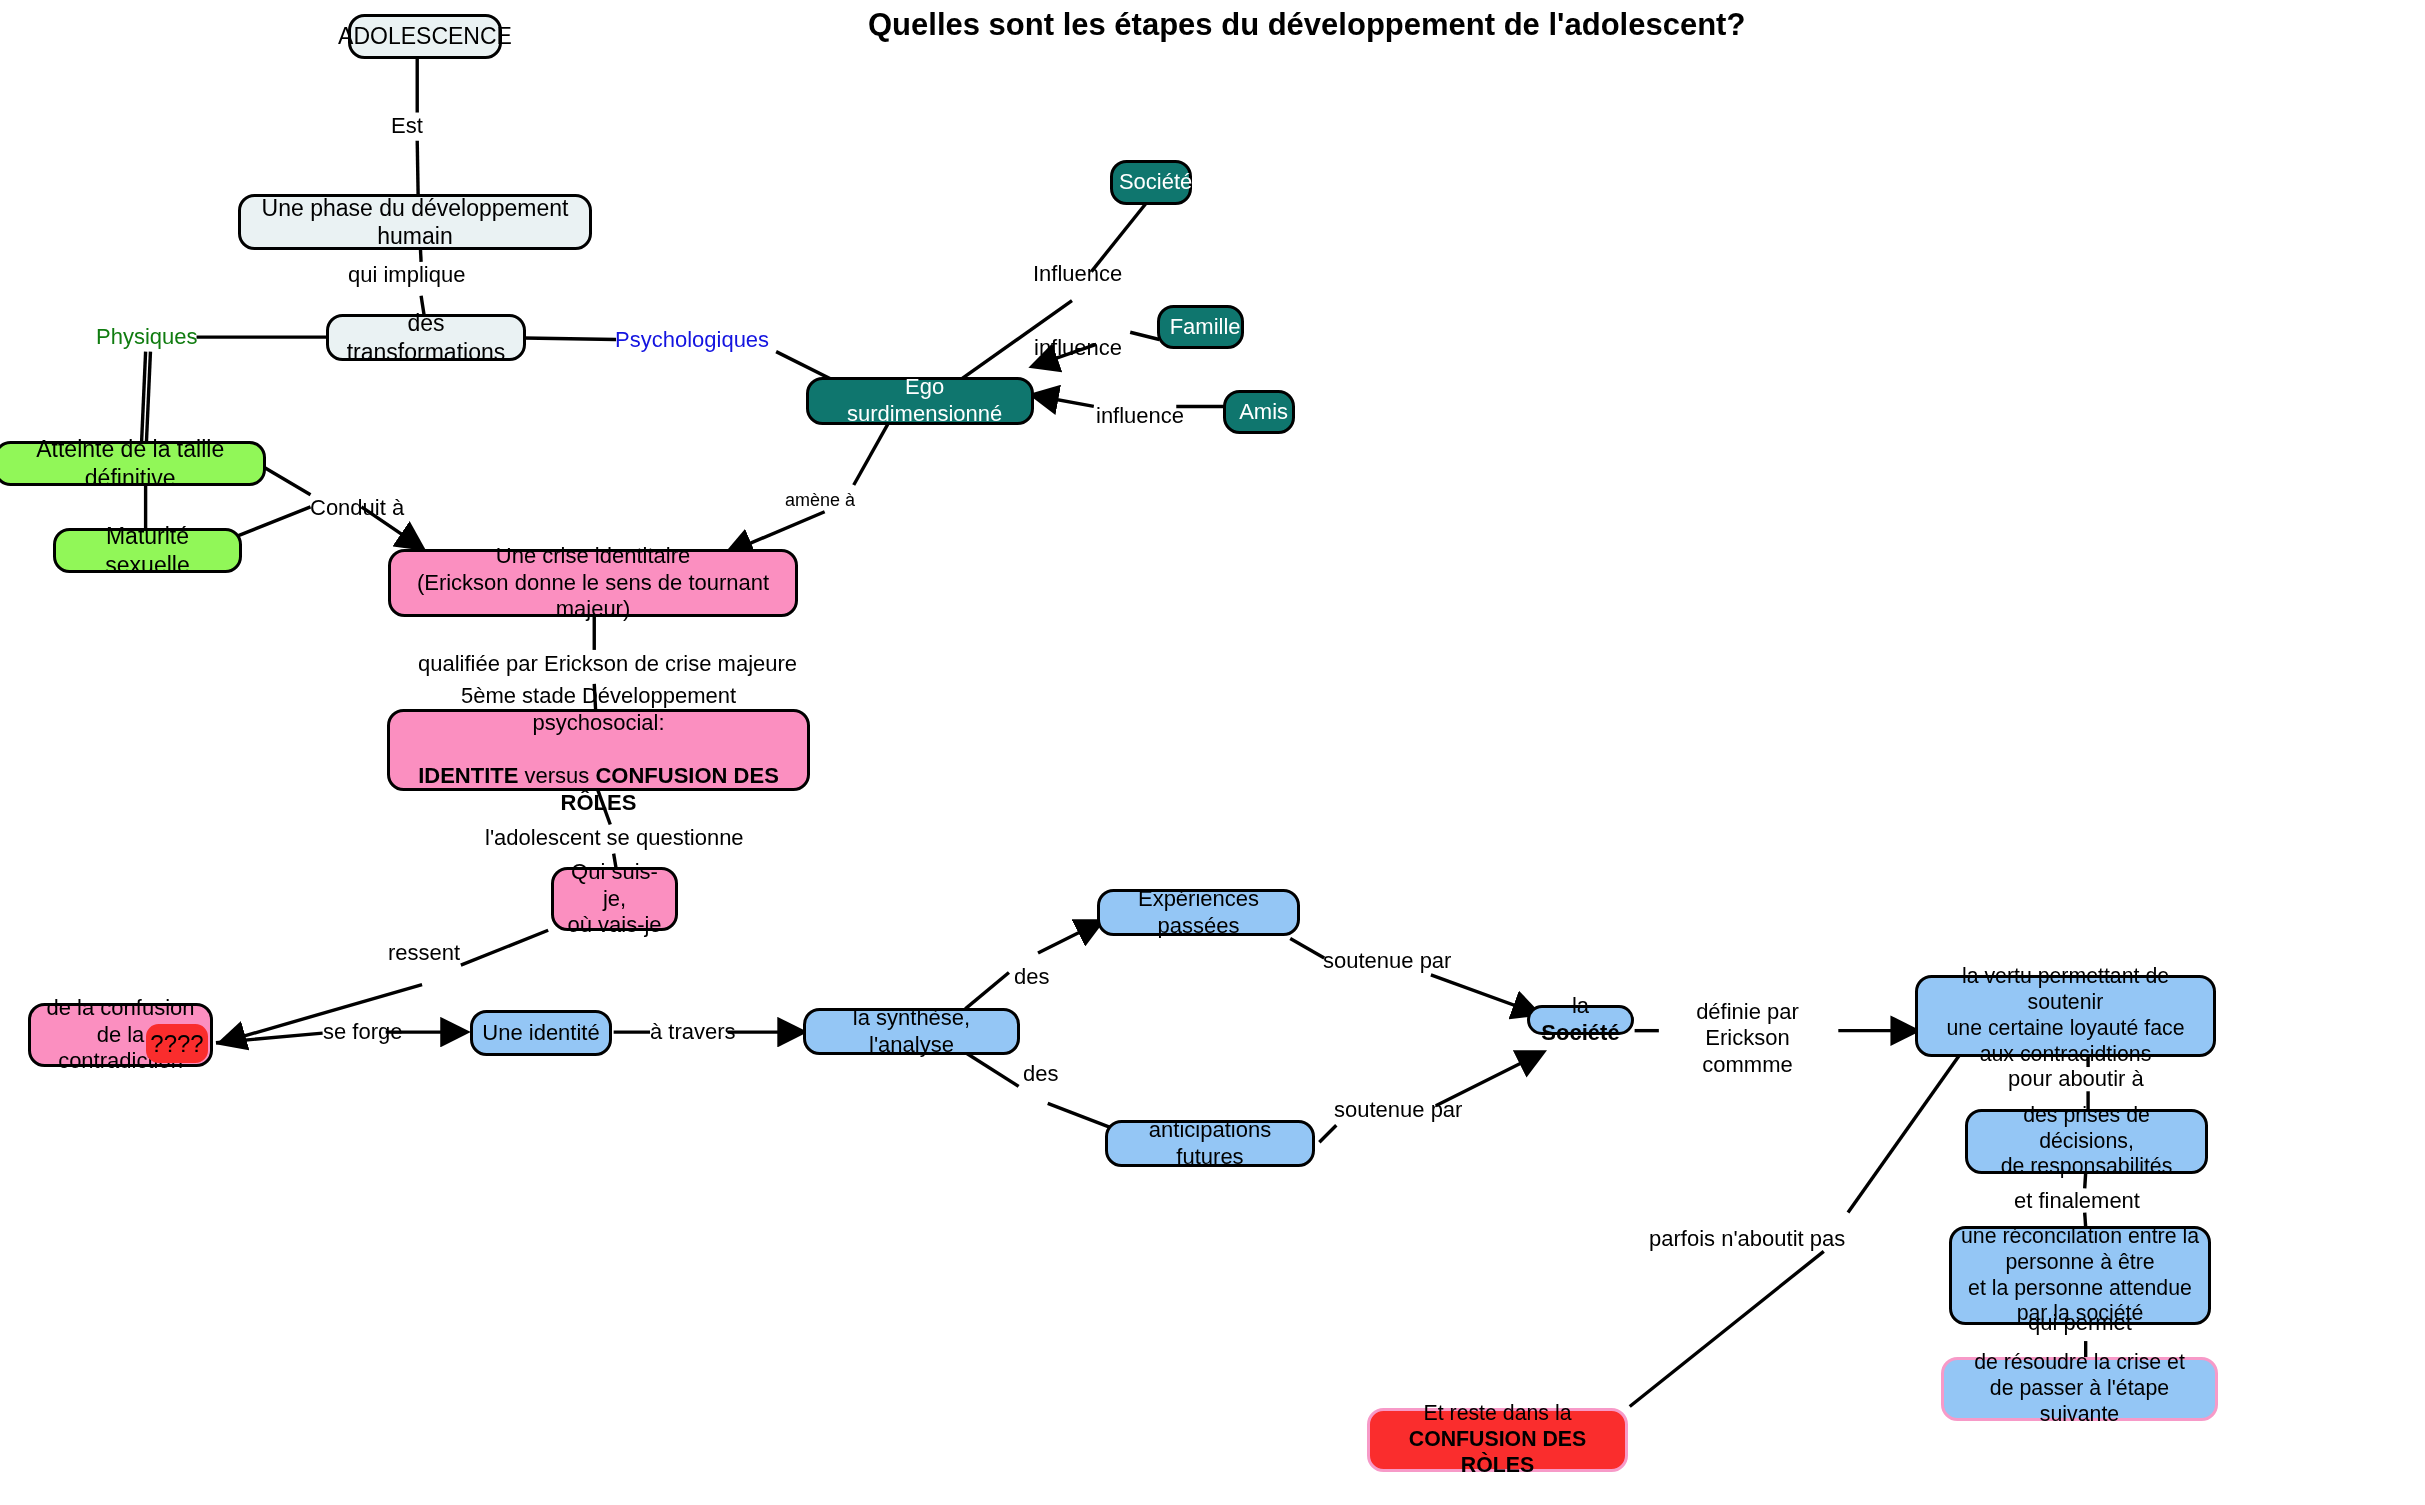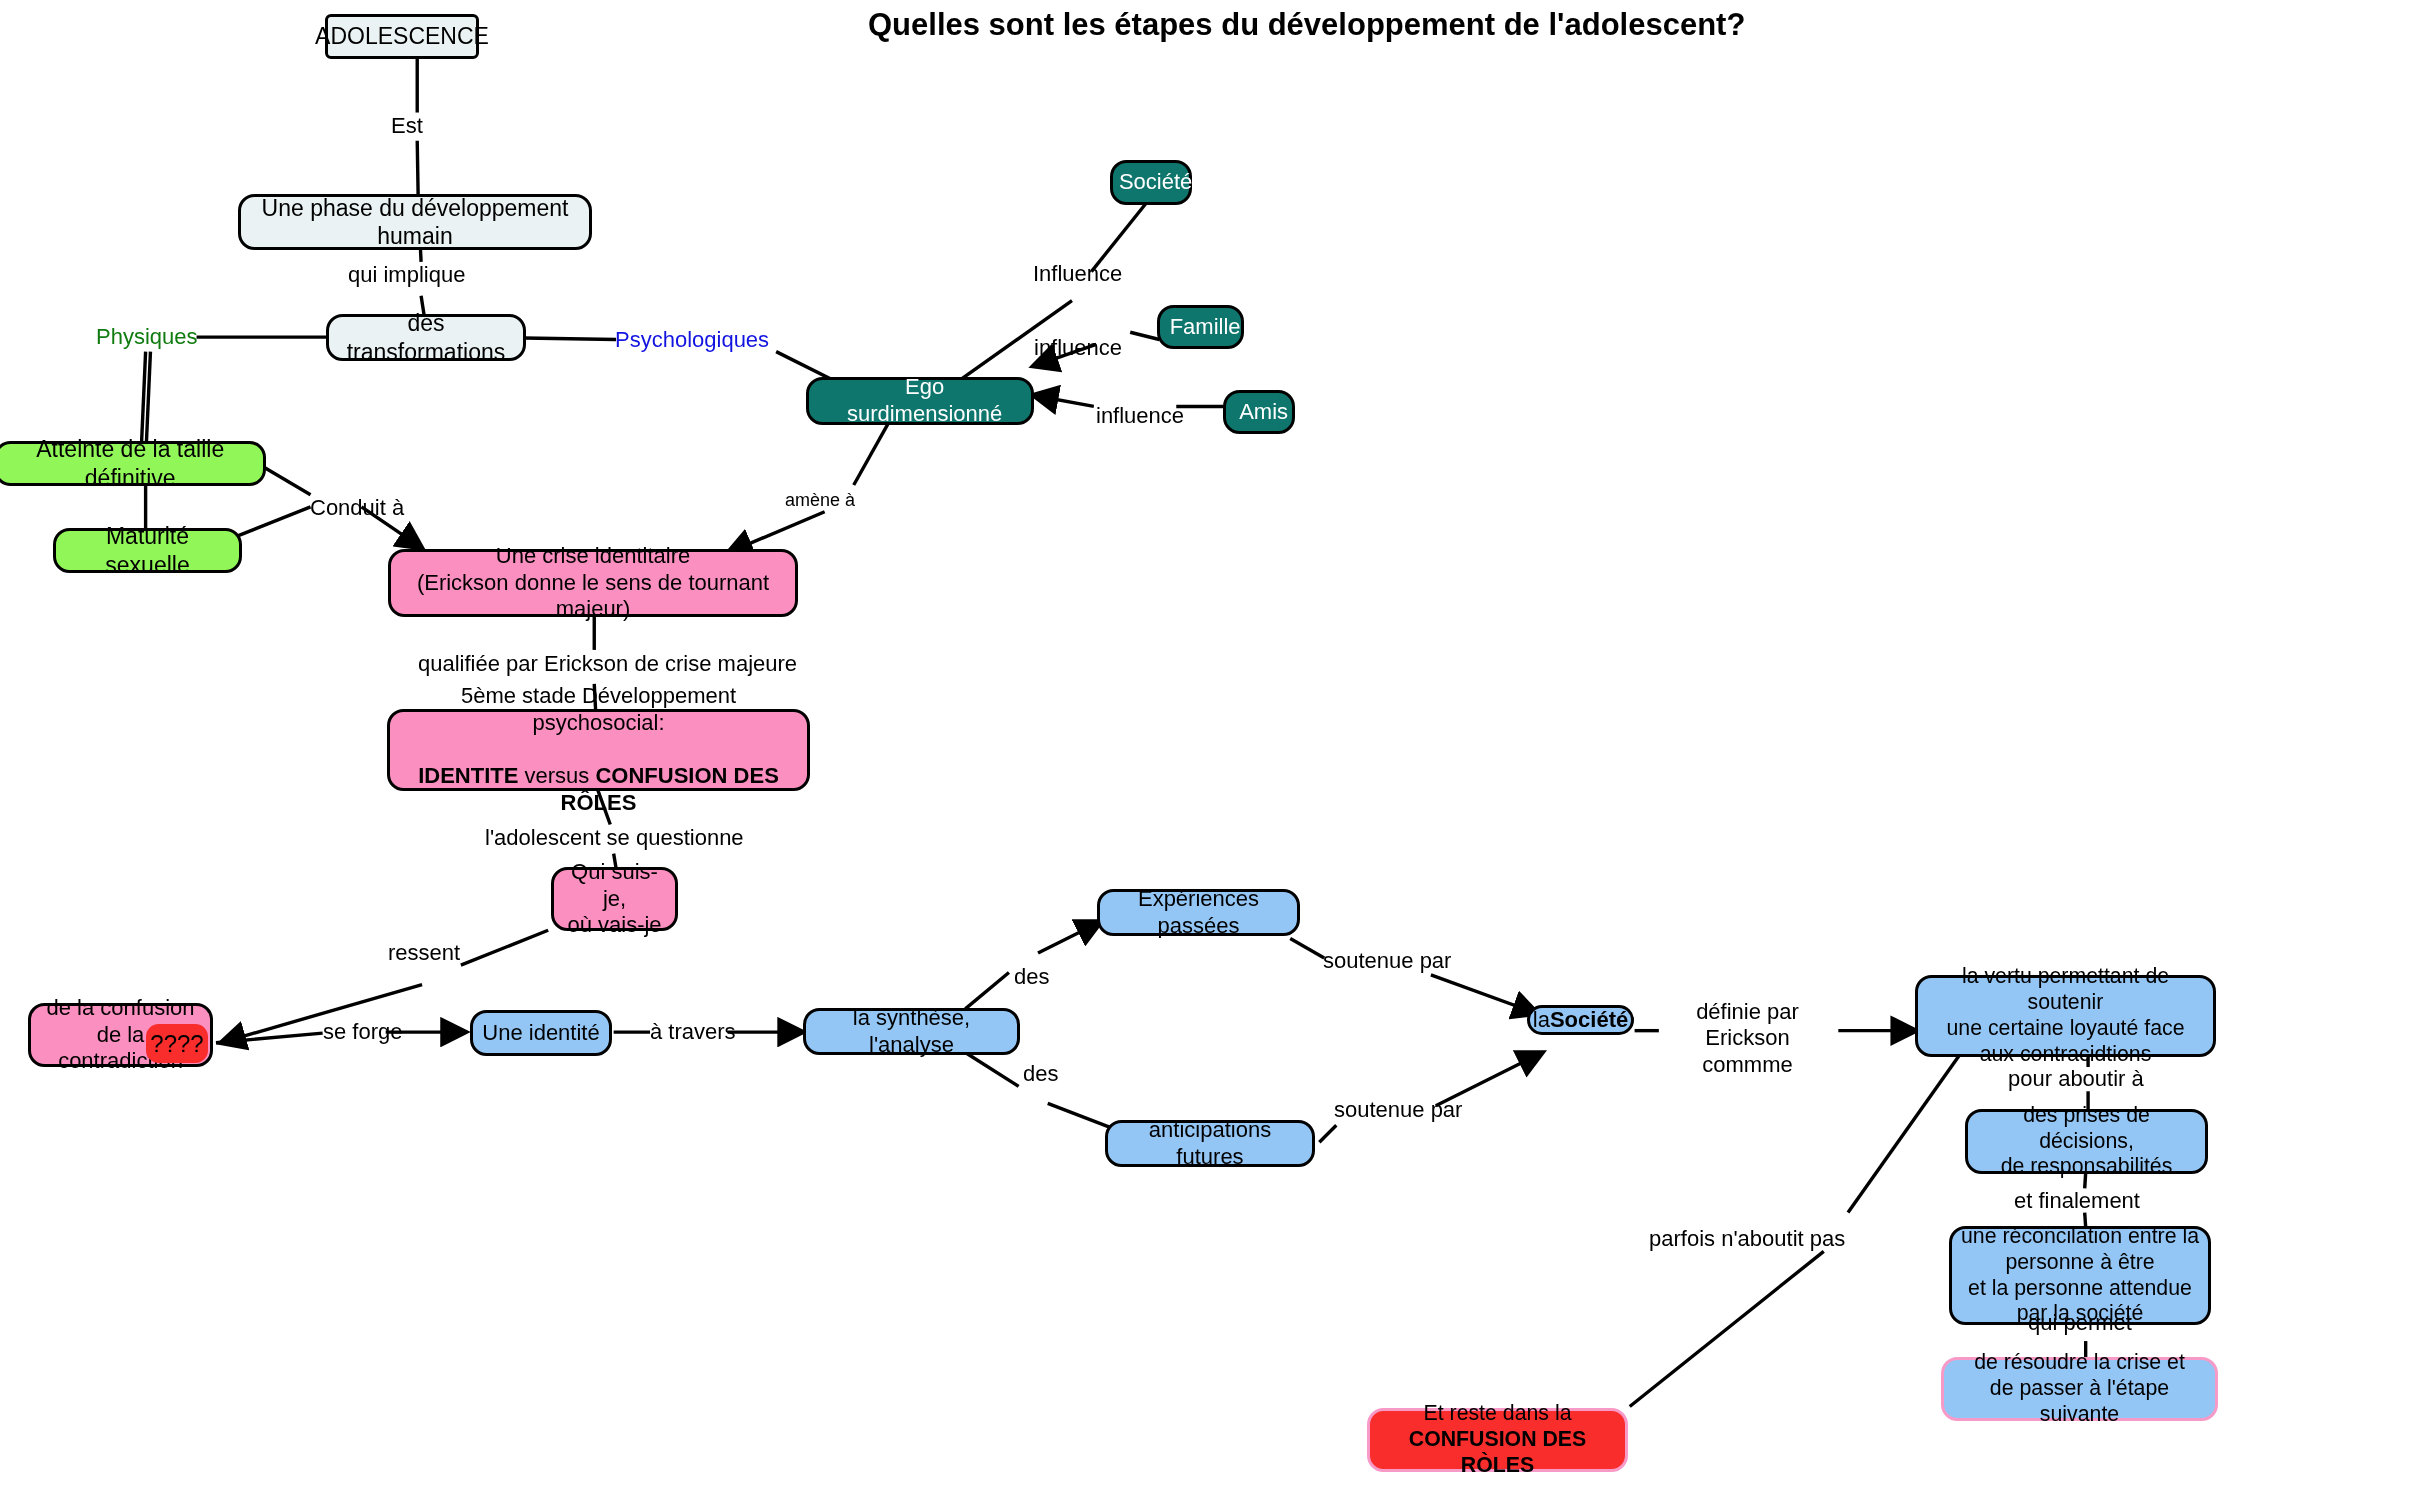--- a/index.html
+++ b/index.html
@@ -133,21 +133,21 @@
       <line x1="4300" y1="2660" x2="4300" y2="2700"></line>
       <line x1="4300" y1="2765" x2="4300" y2="2800"></line>
 
       <line x1="4040" y1="2175" x2="3810" y2="2500"></line>
       <line x1="3760" y1="2580" x2="3360" y2="2900"></line>
     </g>
   </svg>
 
   <div id="title" style="left:868px;top:7.3px;font-size:31px;">Quelles sont les étapes du développement de l'adolescent?</div>
 
-  <div class="node n-plain" style="left:325px;top:13.6px;width:154px;height:45px;font-size:23px;border-radius:6px;">ADOLESCENCE</div>
+  <div class="node n-plain" style="left:348px;top:13.6px;width:154px;height:45px;font-size:23px;">ADOLESCENCE</div>
 
   <div class="node n-plain" style="left:238px;top:194px;width:354px;height:56px;font-size:23px;">Une phase du développement humain</div>
 
   <div class="node n-plain" style="left:326px;top:314px;width:200px;height:47px;font-size:23px;">des transformations</div>
 
   <div class="node n-green" style="left:-5.8px;top:441px;width:272px;height:45px;font-size:23px;">Atteinte de la taille définitive</div>
 
   <div class="node n-green" style="left:53px;top:528px;width:189px;height:45px;font-size:23px;">Maturité sexuelle</div>
 
   <div class="node n-blue" style="left:1110px;top:160px;width:82px;height:45px;font-size:22px;">Société</div>
@@ -177,21 +177,21 @@
   <div class="node n-red-plain" style="left:146px;top:1024px;width:62px;height:39px;font-size:24px;z-index:5;">????</div>
 
   <div class="node n-lblue" style="left:470px;top:1010px;width:142px;height:46px;font-size:22px;">Une identité</div>
 
   <div class="node n-lblue" style="left:803px;top:1008px;width:217px;height:47px;font-size:22px;">la synthèse, l'analyse</div>
 
   <div class="node n-lblue" style="left:1097px;top:889px;width:203px;height:47px;font-size:22px;">Expériences passées</div>
 
   <div class="node n-lblue" style="left:1105px;top:1120px;width:210px;height:47px;font-size:22px;">anticipations futures</div>
 
-  <div class="node n-lblue" style="left:1527px;top:1005px;width:107px;height:30px;font-size:22px;">
+  <div class="node n-lblue" style="left:1527px;top:1005px;width:107px;height:30px;font-size:22px;flex-direction:column;">
     <span>la </span><b>Société</b>
   </div>
 
   <div class="node n-lblue" style="left:1915px;top:975px;width:301px;height:82px;font-size:21.3px;">la vertu permettant de soutenir
 une certaine loyauté face
 aux contracidtions</div>
 
   <div class="node n-lblue" style="left:1965px;top:1109px;width:243px;height:65px;font-size:21.3px;">des prises de décisions,
 de responsabilités</div>
 

